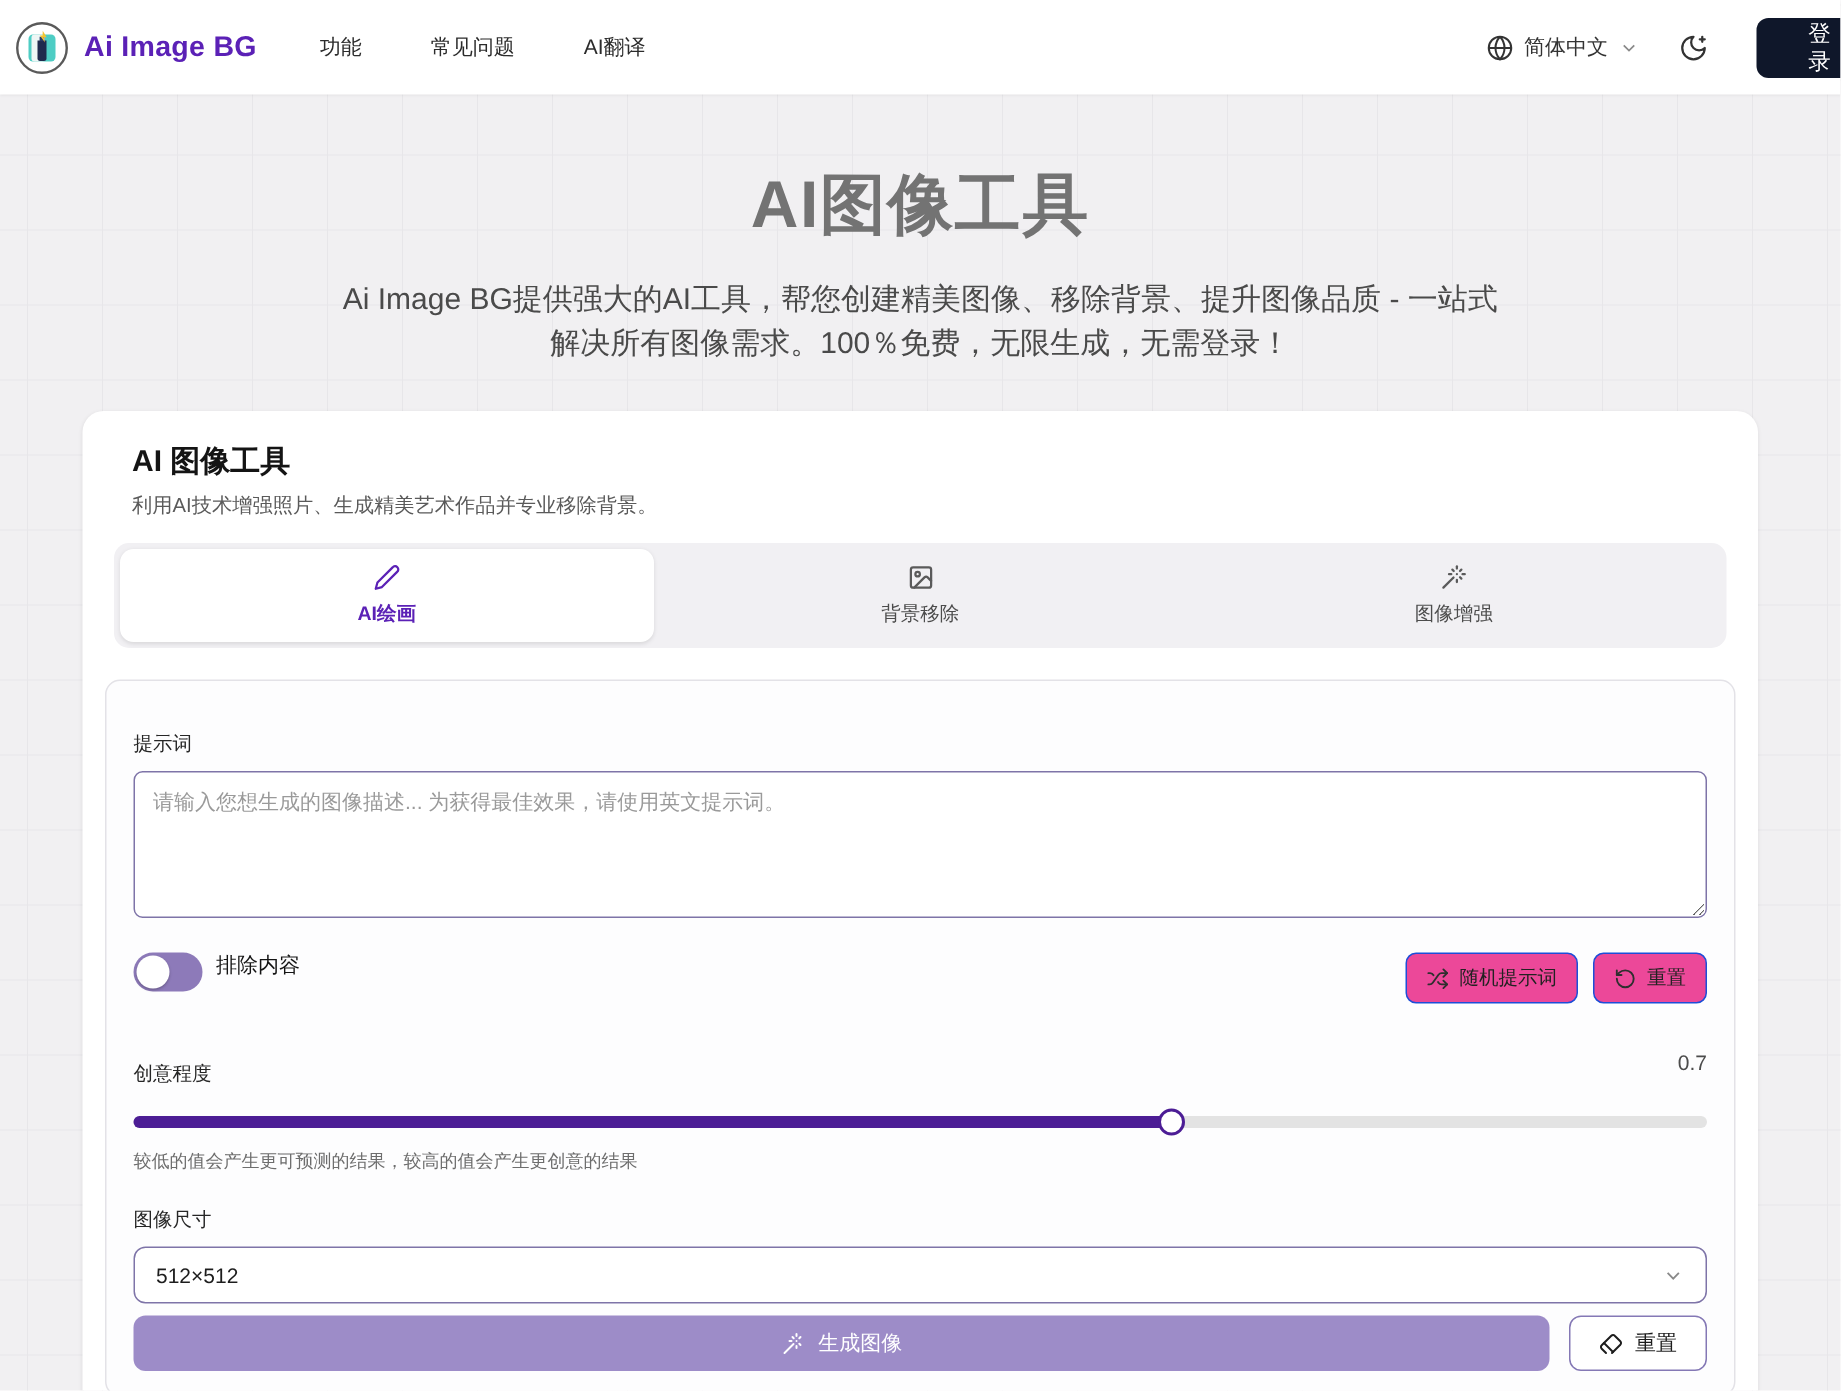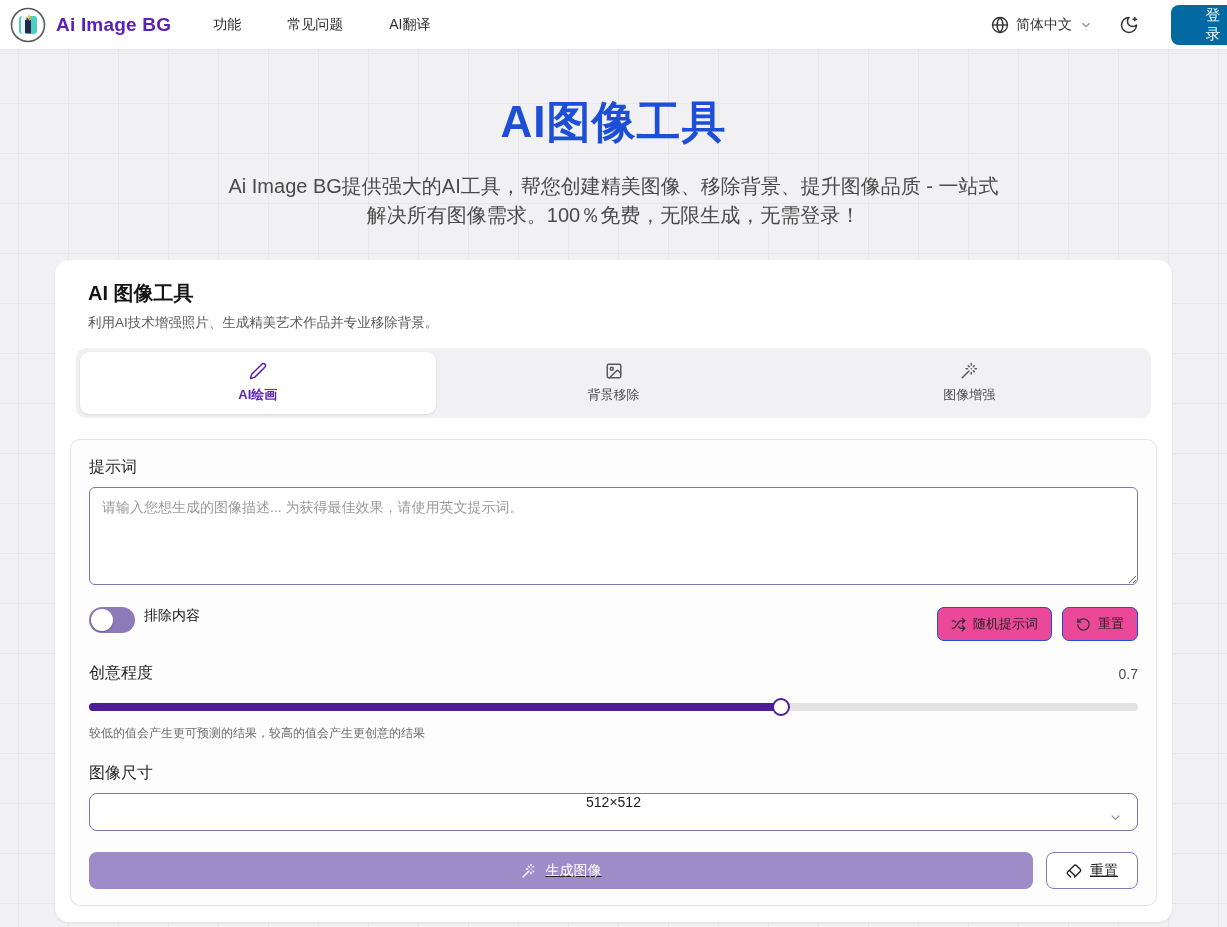--- a/index.html
+++ b/index.html
@@ -11,41 +11,41 @@
       linear-gradient(#e7e6e9 1px, transparent 1px),
       linear-gradient(90deg,#e7e6e9 1px, transparent 1px);
     background-size:50px 50px;
     background-position:18px 3px;
     color:#1f1f1f;
   }
   svg { display:block; }
 
   
   .navbar {
-    height:49px; background:#ffffff; display:flex; align-items:center;
+    height:63px; background:#ffffff; display:flex; align-items:center;
     padding-left:10px; box-shadow:0 1px 2px rgba(0,0,0,.06); position:relative; z-index:5;
   }
   .brand { display:flex; align-items:center; gap:10px; }
   .brand-name { font-size:19px; font-weight:bold; color:#5b21b6; letter-spacing:.2px; }
   .nav-links { display:flex; align-items:center; gap:46px; margin-left:42px; }
   .nav-link { font-size:14px; color:#2b2b2b; cursor:pointer; }
   .nav-right { margin-left:auto; display:flex; align-items:center; gap:26px; }
   .lang { display:flex; align-items:center; gap:7px; font-size:14px; color:#333; cursor:pointer; }
   .icon-btn { cursor:pointer; color:#333; }
   .login-btn {
-    height:40px; width:56px; background:#0369a1; color:#fff; font-size:15px;
+    height:40px; width:56px; background:#0f172a; color:#fff; font-size:15px;
     border:none; border-radius:8px 0 0 8px; cursor:pointer; margin-left:6px;
     display:flex; align-items:center; justify-content:center;
     font-family:Liberation Mono, monospace;
     padding-left:28px;
   }
 
   
   .hero { text-align:center; padding-top:44px; }
-  .hero h1 { font-size:44px; font-weight:bold; color:#1d4ed8; letter-spacing:1px; }
+  .hero h1 { font-size:44px; font-weight:bold; color:#737373; letter-spacing:1px; }
   .hero p {
     margin:20px auto 0; width:780px; font-size:20px; line-height:29px; color:#4a4a4a;
   }
 
   
   .card {
     width:1117px; margin:30px auto 0; background:#ffffff; border-radius:14px;
     box-shadow:0 1px 3px rgba(0,0,0,.08); padding-bottom:16px;
   }
   .card-head { padding:20px 33px 0; }
@@ -63,21 +63,21 @@
   .tab .tab-icon { color:#5a5a5a; }
   .tab.active { background:#ffffff; box-shadow:0 1px 3px rgba(0,0,0,.10); }
   .tab.active .tab-label { color:#5b21b6; font-weight:bold; }
   .tab.active .tab-icon { color:#5b21b6; }
 
   
   .panel {
     margin:21px 15px 0; border:1px solid #e3e2e7; border-radius:10px;
     background:#fdfdfe; padding:17px 18px 16px;
   }
-  .field-label { font-size:16px; color:#262626; }
+  .field-label { font-size:13px; color:#262626;margin-top:16px; }
   .prompt-area {
     margin-top:9px; width:100%; height:98px; resize:vertical;
     border:1px solid #7e74a8; border-radius:6px; background:#fff;
     padding:11px 12px; font-size:14px; color:#222; font-family:inherit;
   }
   .prompt-area::placeholder { color:#9a9a9a; }
 
   .toggle-row { margin-top:18px; display:flex; }
   .toggle {
     width:46px; height:26px; background:#8d7ab9; border-radius:13px; position:relative;
@@ -109,25 +109,25 @@
   }
   .slider-thumb {
     position:absolute; top:0; width:18px; height:18px; margin-left:-9px; border-radius:50%;
     background:#fff; border:2px solid #4c1d95; cursor:grab;
   }
   .slider-help { margin-top:9px; font-size:12px; color:#6d6d6d; }
 
   .size-field { margin-top:21px; }
   .select {
     margin-top:9px; height:38px; border:1px solid #7e74a8; border-radius:8px; background:#fff;
-    display:flex; align-items:center; padding:0 14px; font-size:14px; color:#1d1d1d; cursor:pointer;flex-direction:column;
+    display:flex; align-items:center; padding:0 14px; font-size:14px; color:#1d1d1d; cursor:pointer;
   }
   .select .chev { margin-left:auto; color:#8a8a8a; }
 
-  .action-row { margin-top:21px; display:flex; align-items:flex-start; gap:13px;text-decoration:underline; }
+  .action-row { margin-top:8px; display:flex; align-items:flex-start; gap:13px; }
   .generate-btn {
     flex:1; height:37px; background:#9d8cc8; border:none; border-radius:8px;
     color:#fff; font-size:14px; display:flex; align-items:center; justify-content:center; gap:9px;
     cursor:pointer; font-family:inherit;
   }
   .reset-btn {
     width:92px; height:37px; background:#fff; border:1px solid #8478b5; border-radius:8px;
     font-size:14px; color:#1d1d1d; display:flex; align-items:center; justify-content:center; gap:8px;
     cursor:pointer; font-family:inherit;
   }

